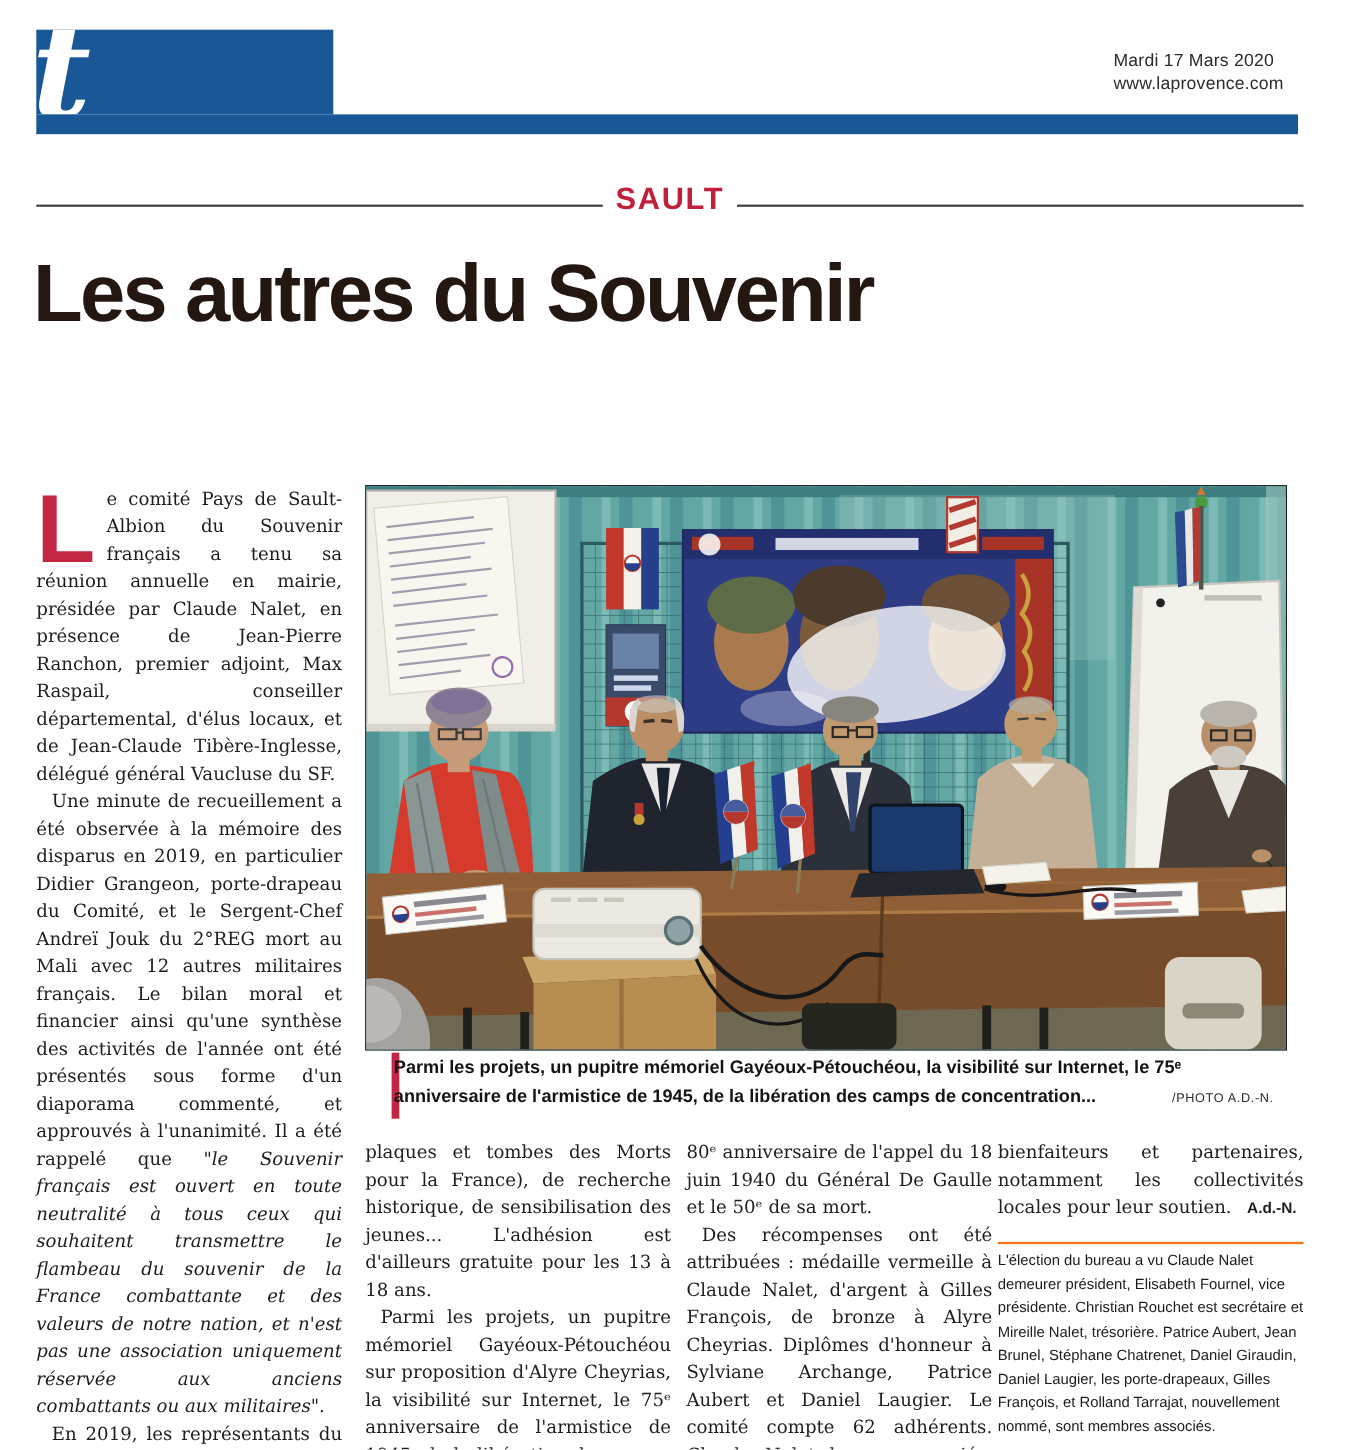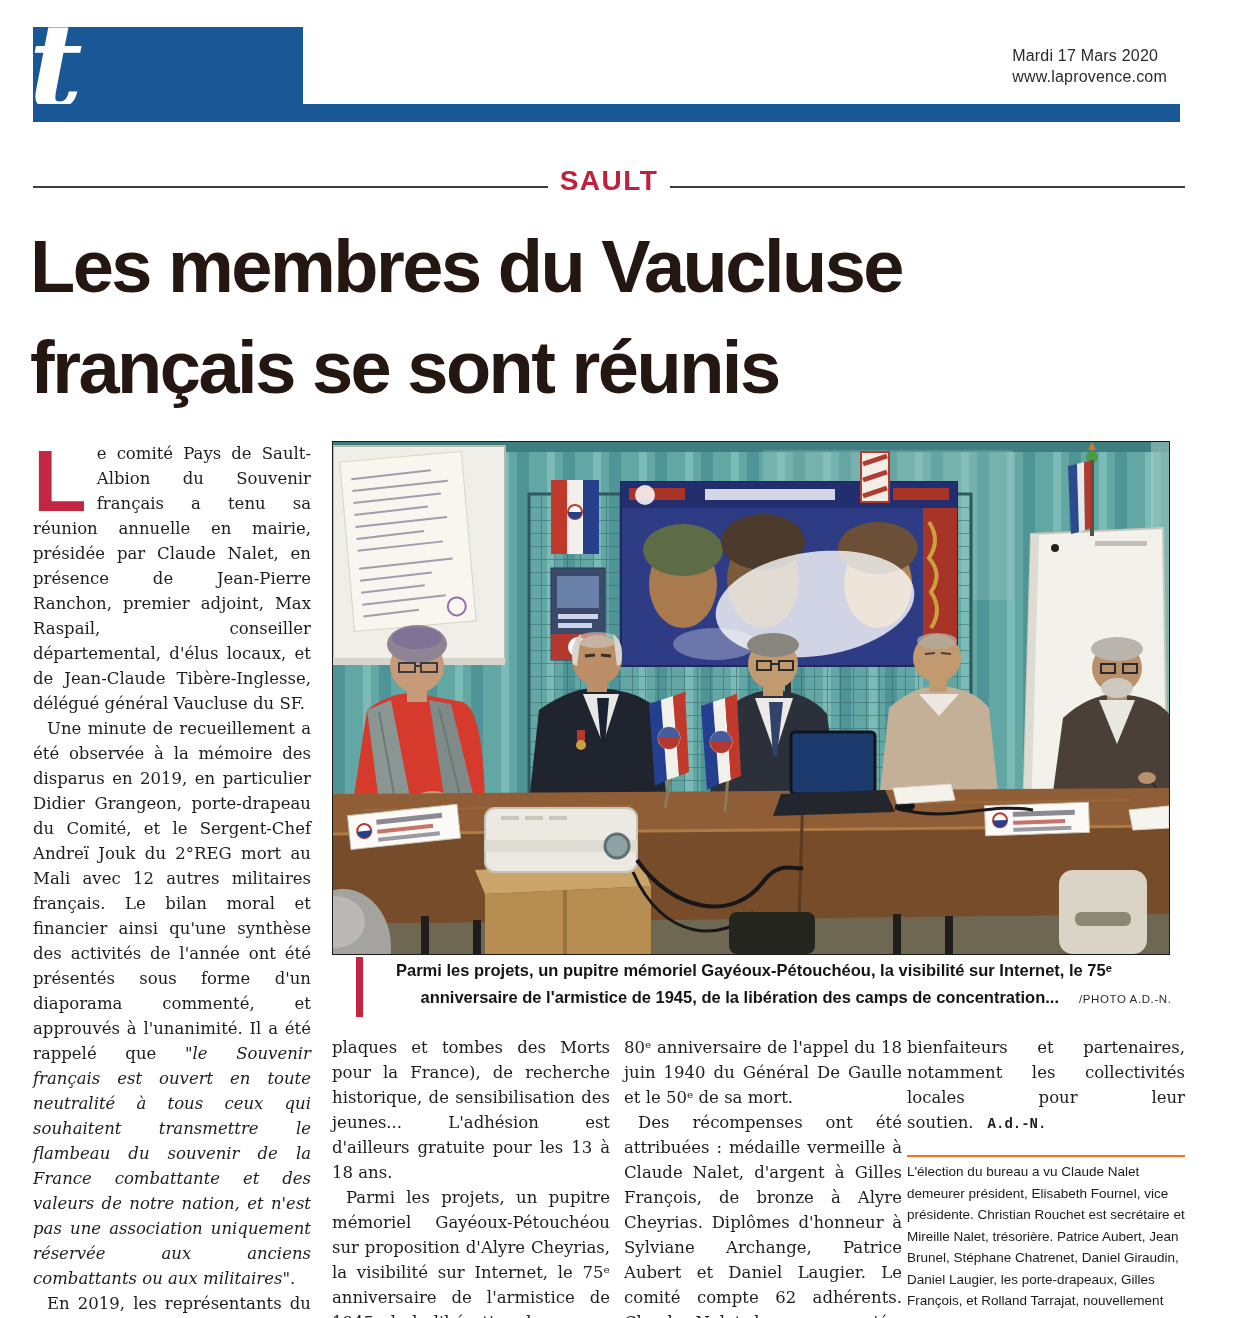--- a/index.html
+++ b/index.html
@@ -59,46 +59,46 @@
   #col2{left:332px;top:1035px;}
   #col3{left:624px;top:1035px;}
   #col4{left:907px;top:1035px;}
   .dropcap{
     float:left;font-family:"Liberation Sans",sans-serif;font-weight:bold;
     font-size:88px;line-height:68px;color:var(--accent_red);
     margin:6px 10px 0 0;
   }
   .quote{font-style:italic;}
   .signature{
-    font-family:Liberation Mono, monospace;font-weight:bold;
+    font-family:Liberation Sans, sans-serif;font-weight:bold;
     font-size:14px;padding-left:14px;white-space:nowrap;
   }
   
   #election-note{
     margin-top:18px;border-top:2px solid #f97316;padding-top:4px;
     font-family:"Liberation Sans",sans-serif;font-size:13.5px;line-height:21.5px;
     text-align:left;color:#1b1b1b;
   }
   
   #photo-frame{
     position:absolute;left:332px;top:441px;width:836px;height:512px;
     border:1px solid #1b1b1b;background:#6aacab;
   }
   #photo-frame svg{display:block;}
   
   #caption-bar{
     position:absolute;left:356px;top:957px;width:7px;height:60px;
     background:var(--accent_red);
   }
   #caption{
-    position:absolute;left:396px;top:957px;width:800px;
+    position:absolute;left:358px;top:957px;width:800px;
     font-family:"Liberation Sans",sans-serif;font-weight:bold;
     font-size:16.5px;line-height:27px;color:#141414;
   }
-  #caption .line2{display:flex;justify-content:center;align-items:baseline;}
+  #caption .line2{display:flex;justify-content:space-between;align-items:baseline;}
   #caption .credit{
     font-size:11.5px;letter-spacing:.6px;color:#2b2b2b;font-weight:normal;
     padding-left:20px;white-space:nowrap;
   }
 </style>
 </head>
 <body>
 
 <div id="page">
 
@@ -111,22 +111,21 @@
     <div>www.laprovence.com</div>
   </div>
 
   <div id="section-header">
     <div class="rule"></div>
     <div class="label">SAULT</div>
     <div class="rule"></div>
   </div>
 
   <div id="headline">
-    <div>Les membres du Vaucluse</div>
-    <div>français se sont réunis</div>
+    <div>Les autres du Souvenir</div>
   </div>
 
   <div id="col1" class="col">
     <p><span class="dropcap">L</span><span>e comité Pays de Sault-Albion du Souvenir français a tenu sa réunion annuelle en mairie, présidée par Claude Nalet, en présence de Jean-Pierre Ranchon, premier adjoint, Max Raspail, conseiller départemental, d'élus locaux, et de Jean-Claude Tibère-Inglesse, délégué général Vaucluse du SF.</span></p>
     <p class="indent"><span>Une minute de recueillement a été observée à la mémoire des disparus en 2019, en particulier Didier Grangeon, porte-drapeau du Comité, et le Sergent-Chef Andreï Jouk du 2°REG mort au Mali avec 12 autres militaires français. Le bilan moral et financier ainsi qu'une synthèse des activités de l'année ont été présentés sous forme d'un diaporama commenté, et approuvés à l'unanimité. Il a été rappelé que </span><span class="quote">"le Souvenir français est ouvert en toute neutralité à tous ceux qui souhaitent transmettre le flambeau du souvenir de la France combattante et des valeurs de notre nation, et n'est pas une association uniquement réservée aux anciens combattants ou aux militaires".</span></p>
     <p class="indent">En 2019, les représentants du Comité ont participé le plus possible aux évènements mémoriels, sans oublier le nécessaire travail de sauvegarde du patrimoine combattant (chemins de mémoire, sites, stèles,</p>
   </div>
 
   <div id="photo-frame">
     <svg viewBox="0 0 836 512" width="836" height="512" xmlns="http://www.w3.org/2000/svg">

